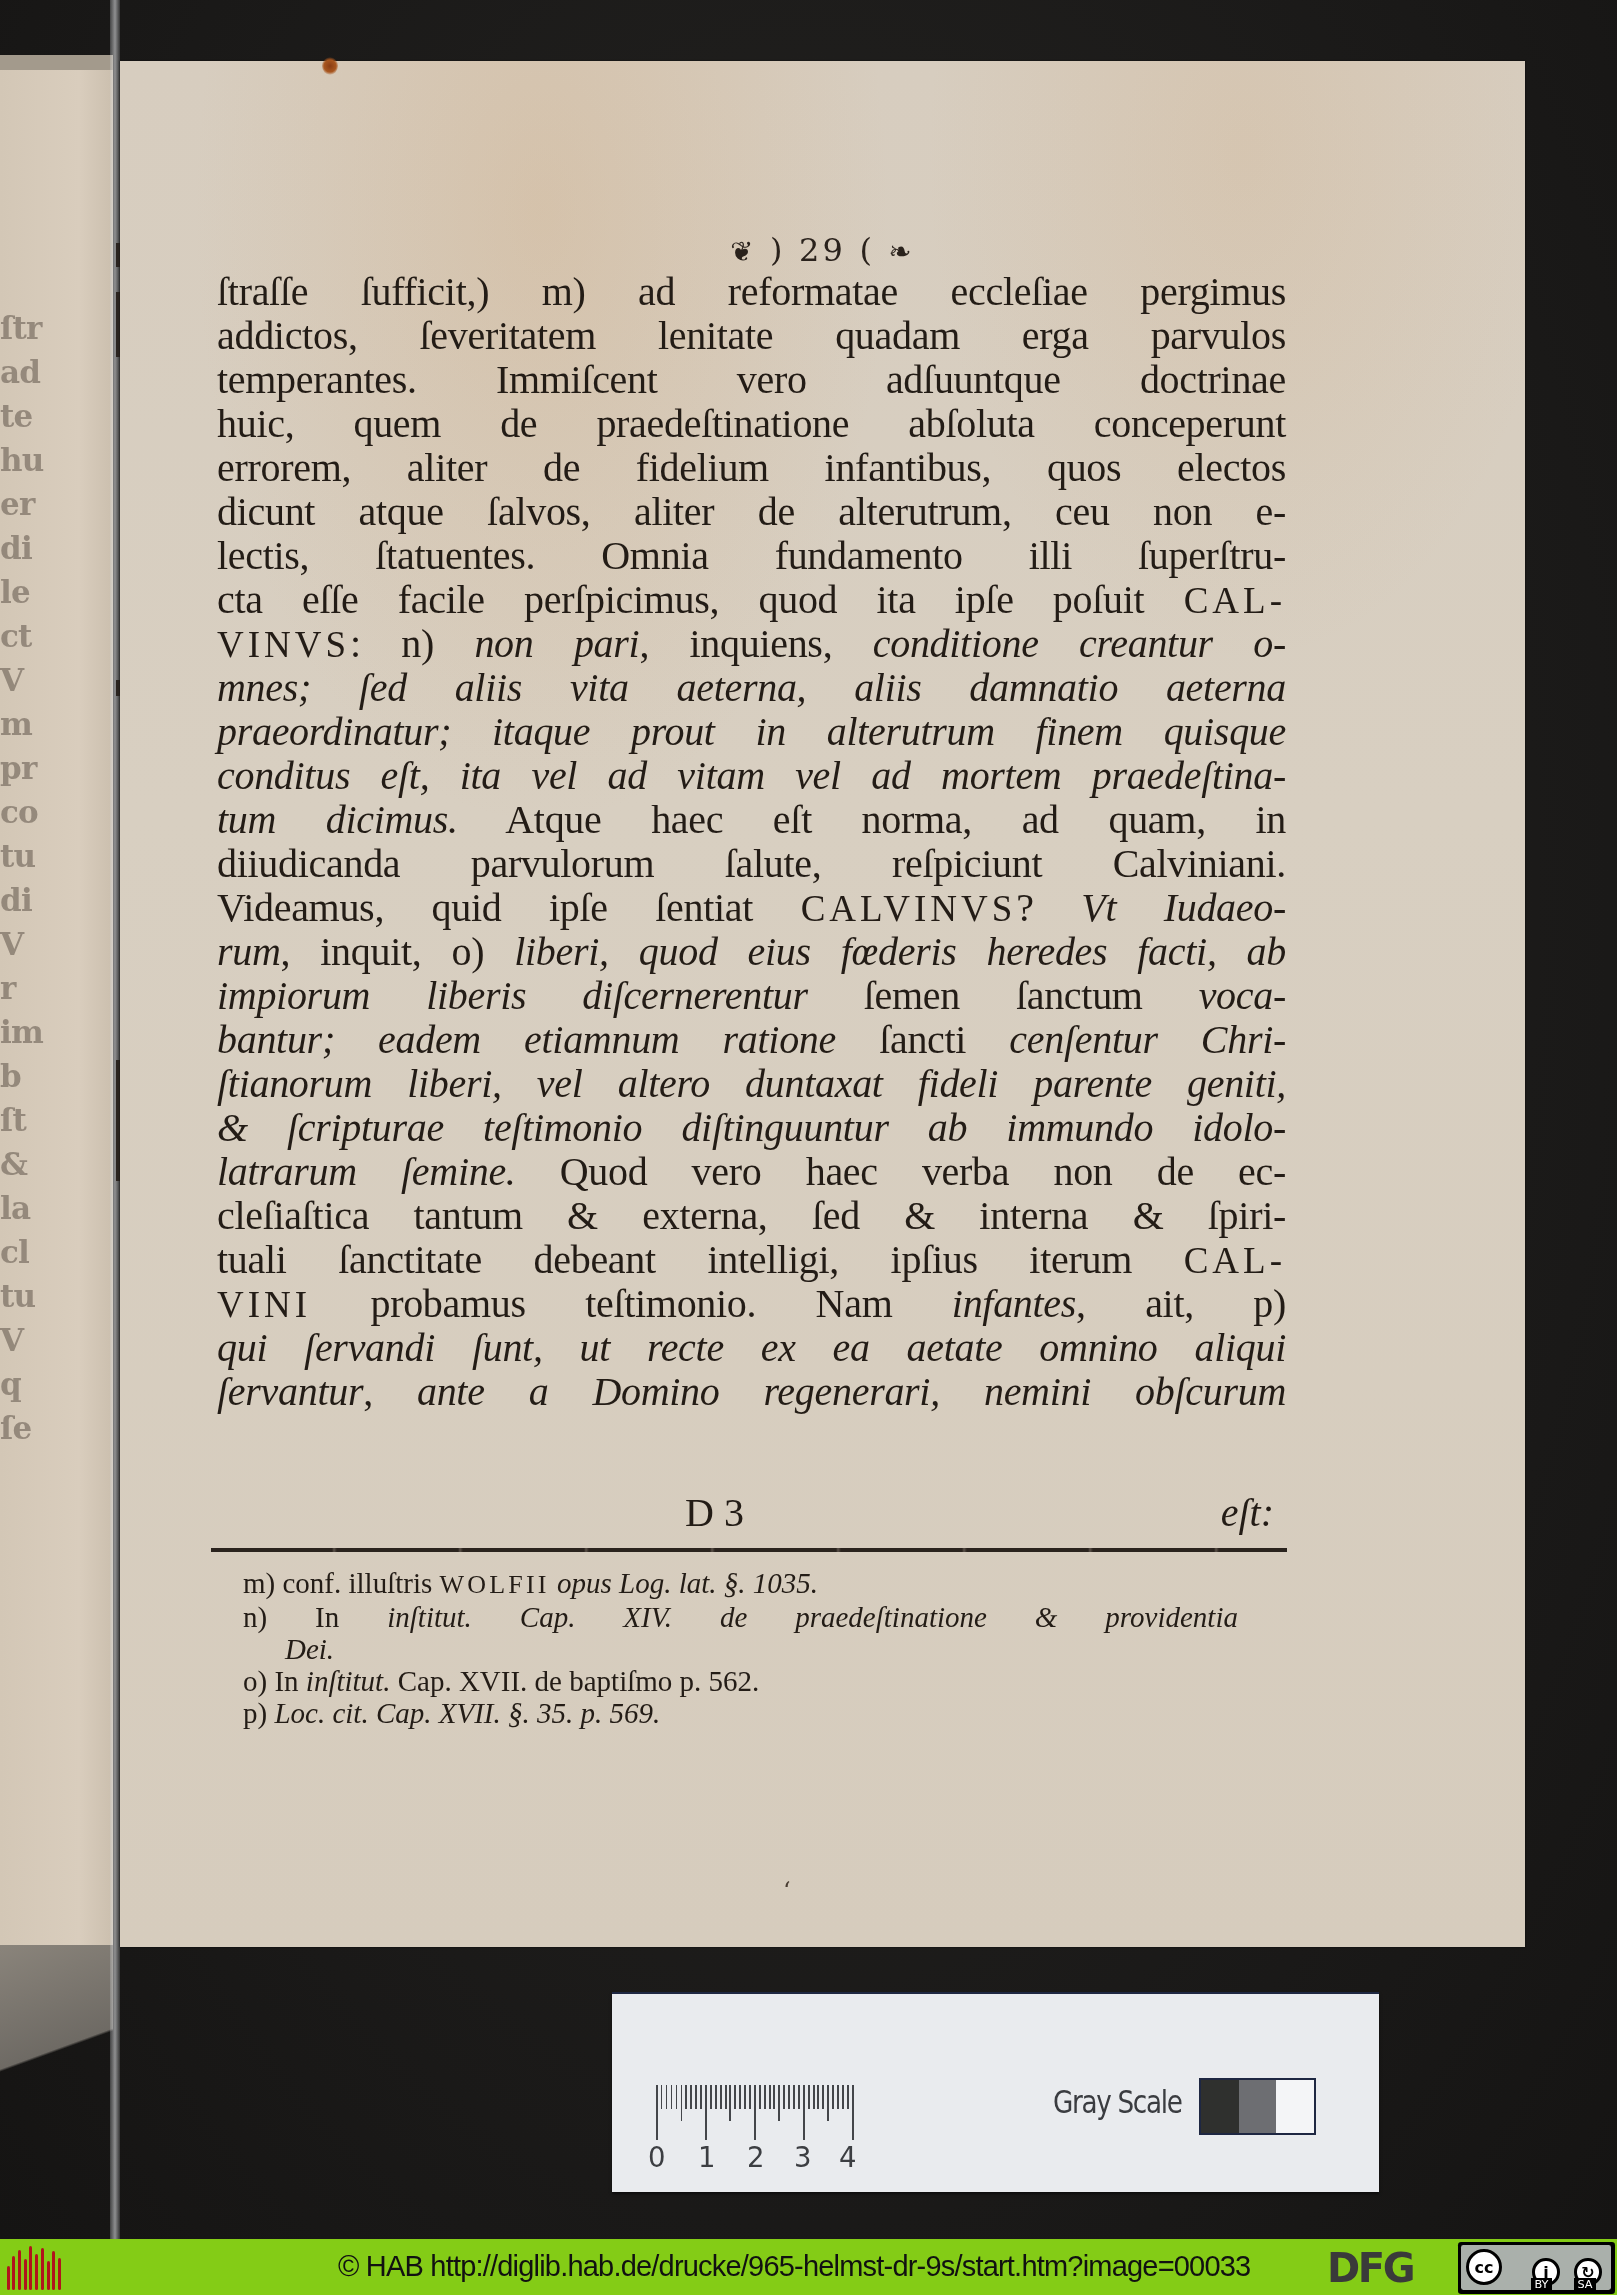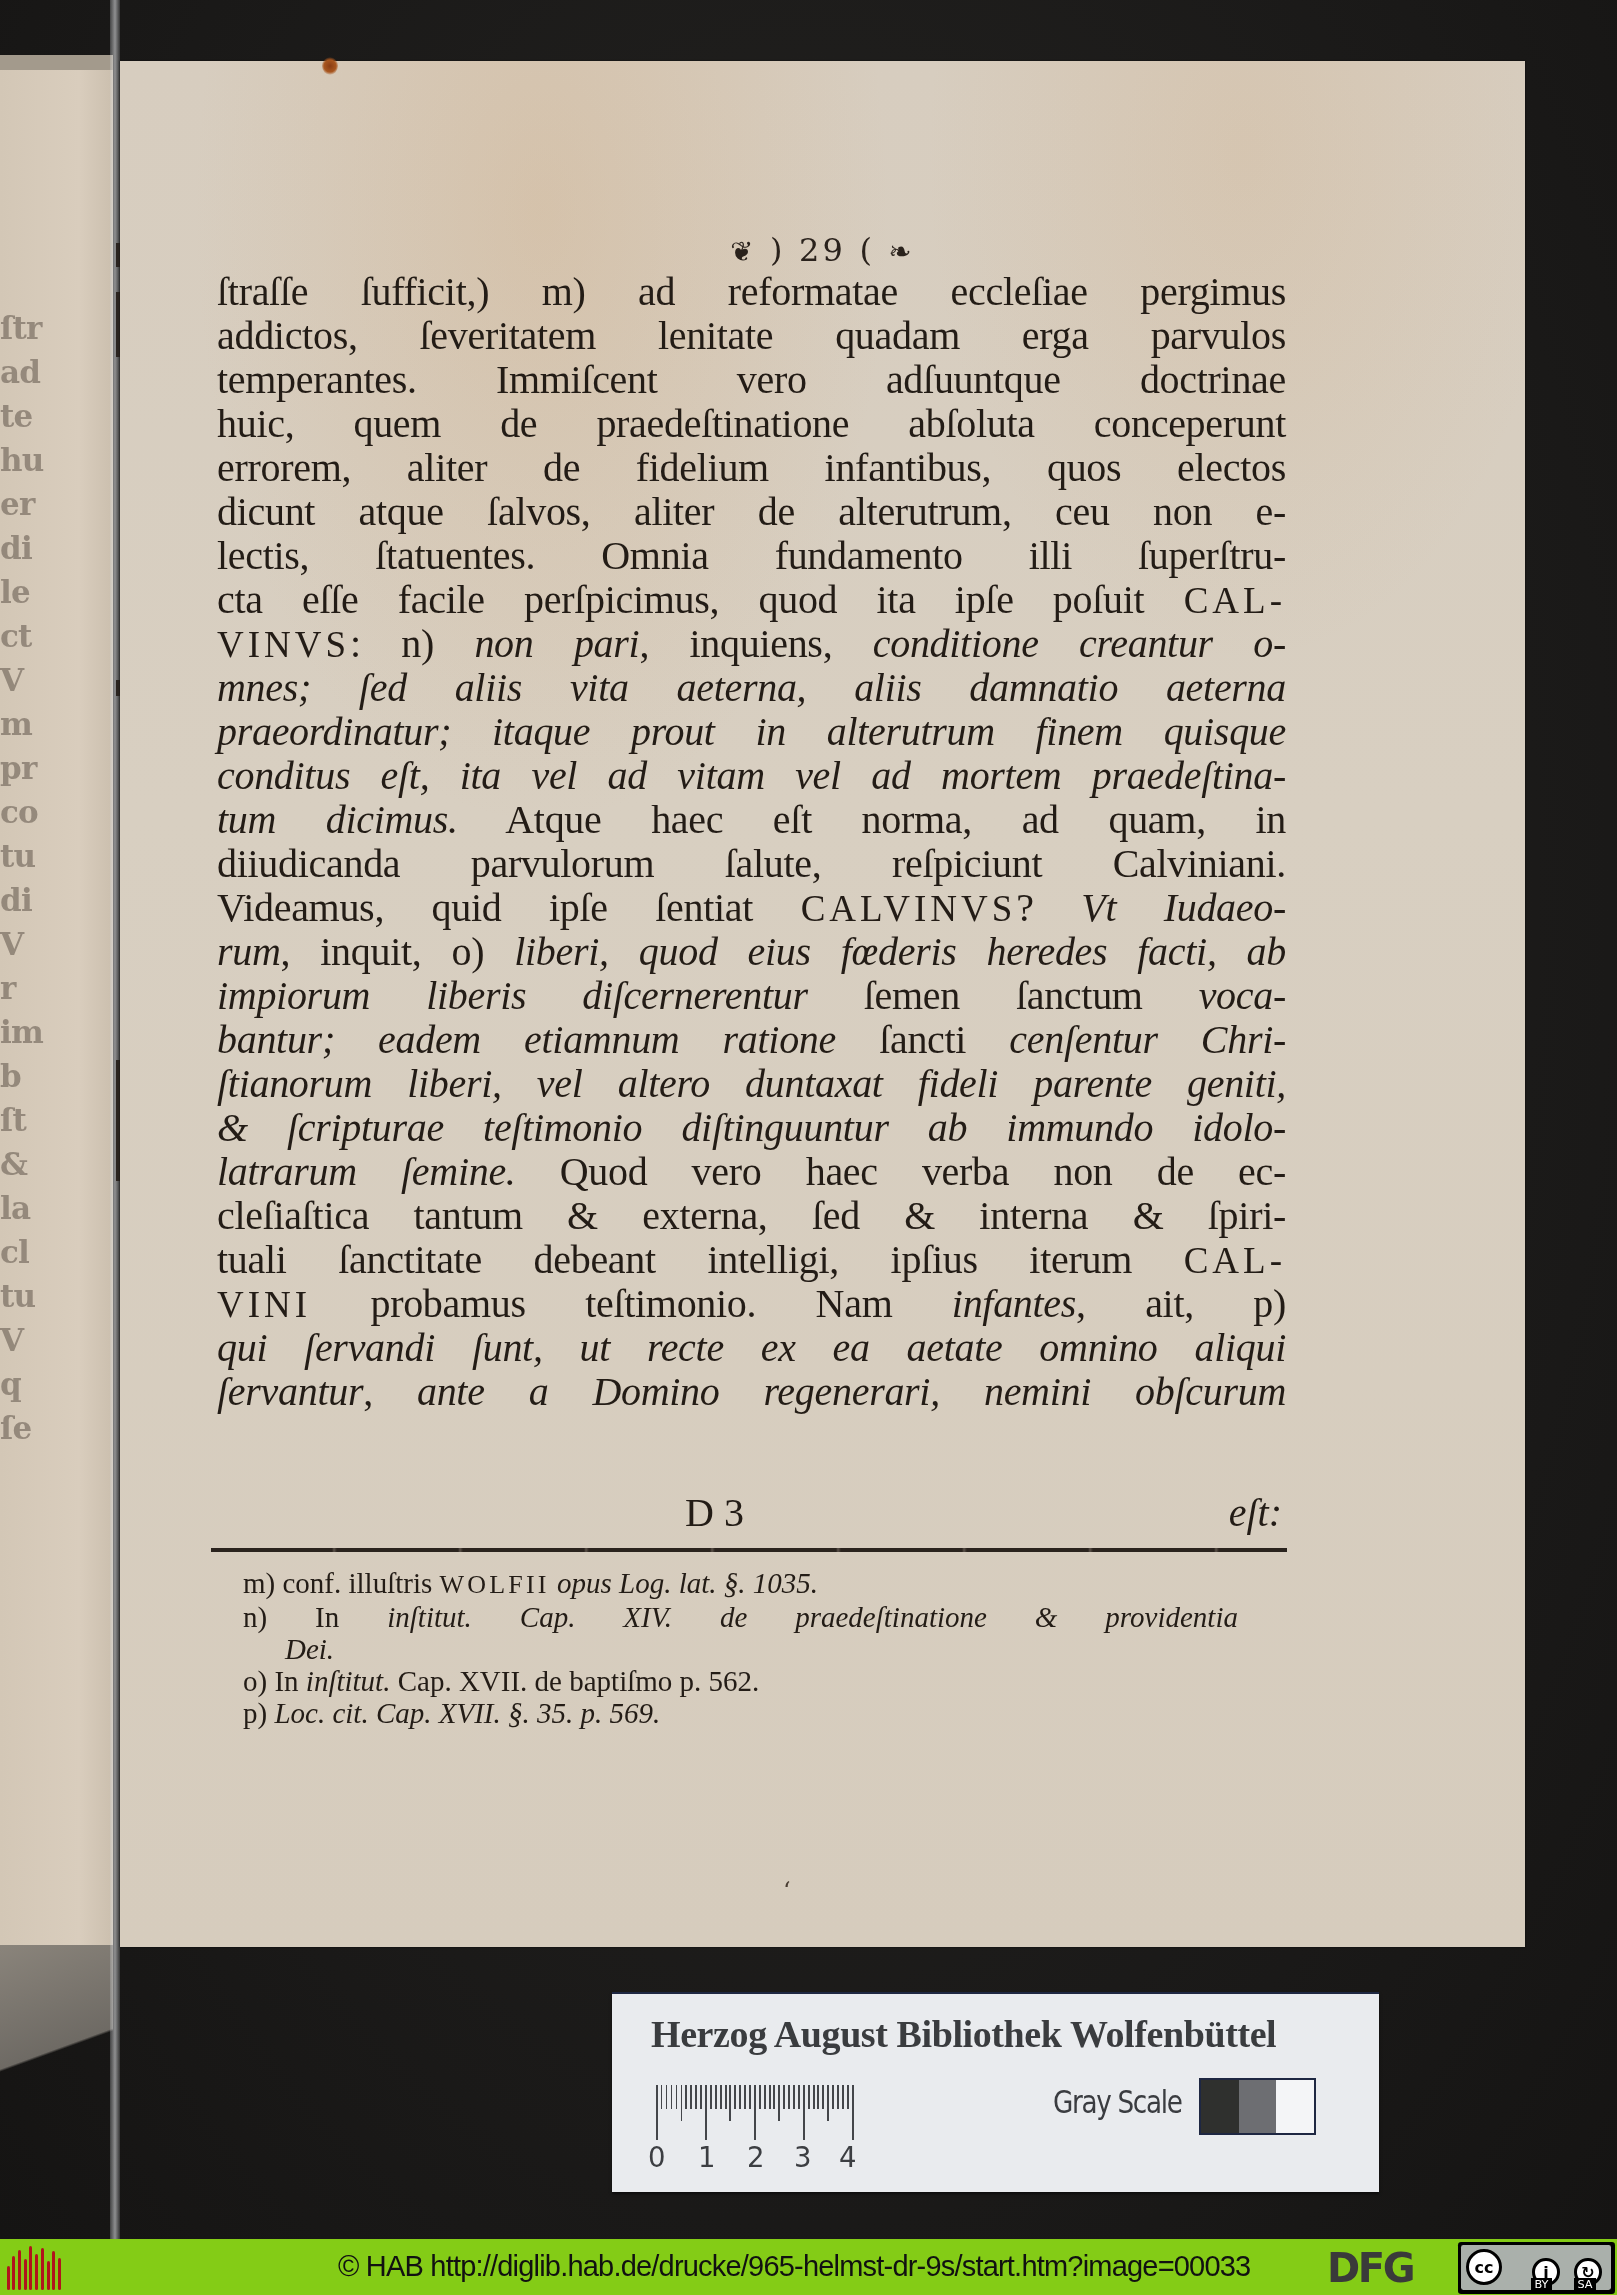--- a/index.html
+++ b/index.html
@@ -44,21 +44,21 @@
   .body-text { position:absolute; left:97px; top:209px; width:1069px;
     font-family:"Liberation Serif", serif; color:#231c16; font-size:40px; }
   .line { height:44px; line-height:44px; white-space:nowrap; text-align:justify;
     text-align-last:justify; letter-spacing:-0.3px; }
   .line .sc { font-variant:small-caps; letter-spacing:4px; font-size:37px; }
   .line i { font-style:italic;margin-top:30px; }
 
   .signature-line { position:absolute; left:97px; top:1428px; width:1069px; height:45px;
     font-family:"Liberation Serif", serif; font-size:40px; color:#231c16; }
   .sig-mark { position:absolute; left:468px; top:0; }
-  .catchword { position:absolute; right:4px; top:0; font-style:italic; }
+  .catchword { position:absolute; right:12px; top:0; font-style:italic; }
 
   .rule { position:absolute; left:91px; top:1487px; width:1076px; height:4px;
     background:repeating-linear-gradient(90deg,#2a231d 0px,#2a231d 121px,#5a5048 123px,#2a231d 126px); }
 
   .footnotes { position:absolute; left:123px; top:1506px; width:1043px;
     font-family:"Liberation Serif", serif; color:#231c16; font-size:29px; }
   .fn { line-height:32px; white-space:nowrap; }
   .fn.cont { padding-left:42px; }
   .fn .sc { font-variant:small-caps; letter-spacing:3.2px; font-size:26px; }
   .fn i { font-style:italic; }
@@ -196,21 +196,20 @@
       <div class="fn"><span class="just"><span>n) In </span><i>inſtitut. Cap. XIV. de praedeſtinatione &amp; providentia</i></span></div>
       <div class="fn cont"><i>Dei.</i></div>
       <div class="fn"><span>o) In </span><i>inſtitut.</i><span> Cap. XVII. de baptiſmo p. 562.</span></div>
       <div class="fn"><span>p) </span><i>Loc. cit. Cap. XVII. §. 35. p. 569.</i></div>
     </div>
 
   <div class="mark-bottom">ʻ</div>
 </div>
 
 <div class="hab-card">
-  <div class="hab-title">Herzog August Bibliothek Wolfenbüttel</div>
   <div class="ruler" id="ruler">
       <div class="tick" style="left: 0px; height: 55px;"></div>
       <div class="tick" style="left: 4.9px; height: 24px;"></div>
       <div class="tick" style="left: 9.8px; height: 24px;"></div>
       <div class="tick" style="left: 14.7px; height: 24px;"></div>
       <div class="tick" style="left: 19.6px; height: 24px;"></div>
       <div class="tick" style="left: 24.5px; height: 36px;"></div>
       <div class="tick" style="left: 29px; height: 24px;"></div>
       <div class="tick" style="left: 34px; height: 24px;"></div>
       <div class="tick" style="left: 39px; height: 24px;"></div>

